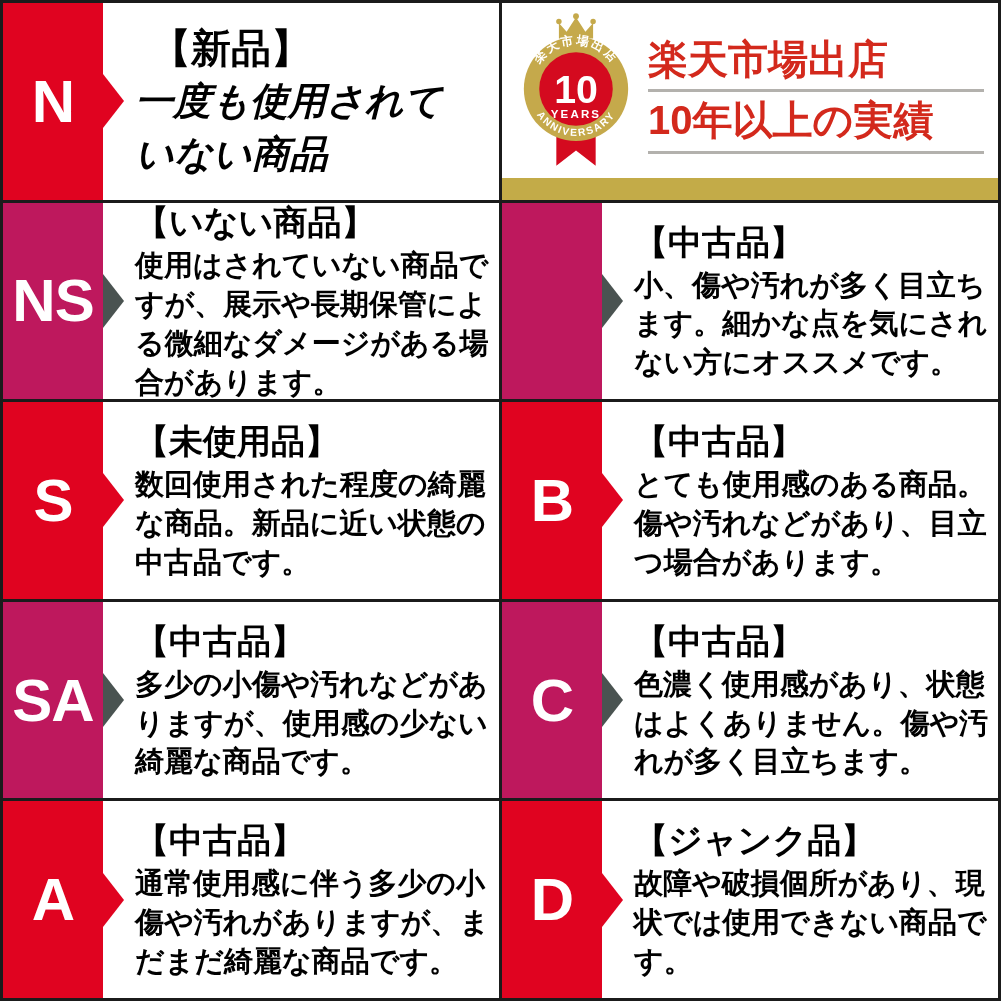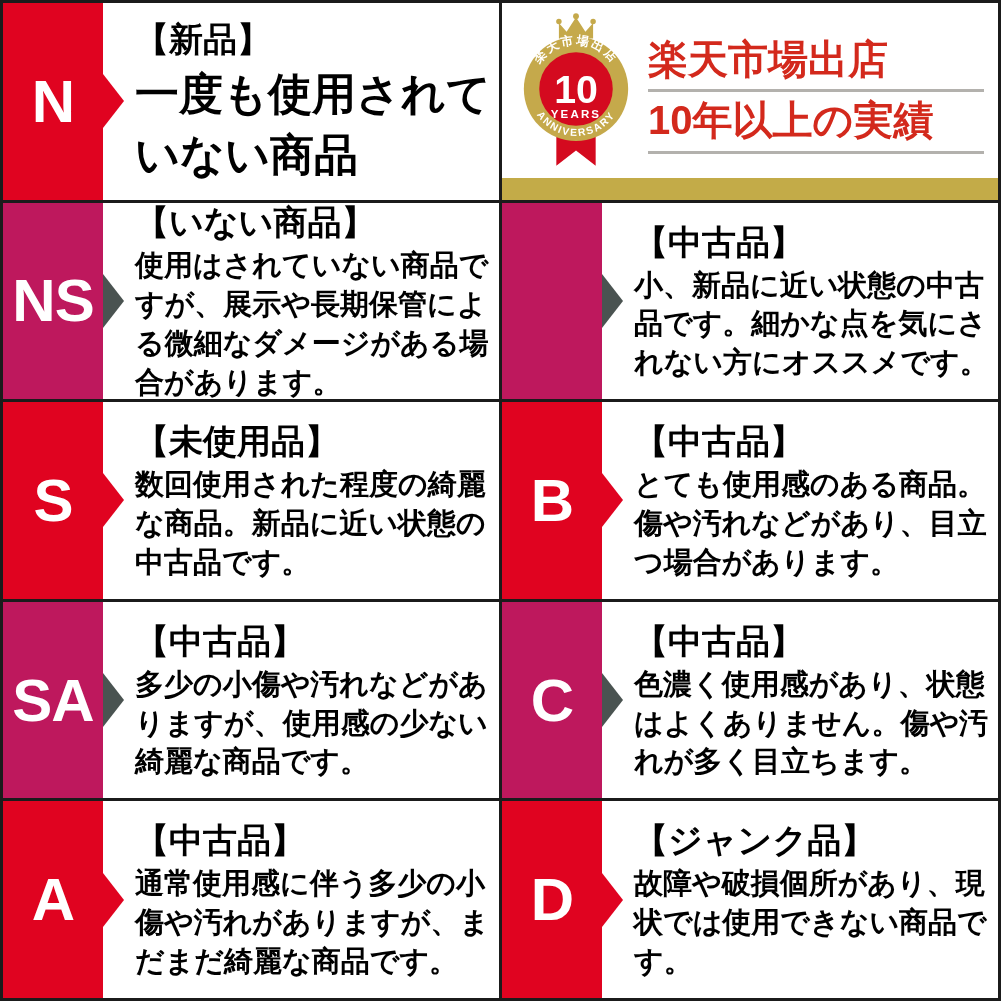--- a/index.html
+++ b/index.html
@@ -17,22 +17,22 @@
   .grade-box .arrow{
     position:absolute;left:100%;top:50%;transform:translateY(-50%);
     width:0;height:0;border-top:27px solid transparent;border-bottom:27px solid transparent;
     border-left:21px solid #000;
   }
   .red{background:#e00320}.red .arrow{border-left-color:#e00320}
   .gray{background:#be185d}.gray .arrow{border-left-color:#4a5351}
   .desc{padding:6px 4px 6px 32px;font-weight:700;color:#000;}
   .desc .title{font-size:34px;line-height:1.35;}
   .desc .body{font-size:29px;line-height:1.34;white-space:pre-line;}
-  .desc.large .title{font-size:34px;}
-  .desc.large .body{font-size:44px;line-height:1.4;}
+  .desc.large .title{font-size:40px;margin-left:16px;}
+  .desc.large .body{font-size:38px;line-height:1.4;font-style:italic;}
   
   .panel{background:#fff;}
   .goldbar{position:absolute;left:0;right:0;bottom:0;height:22px;background:#c3ab48;}
   .medal{flex:0 0 auto;margin:2px 0 22px 14px;}
   .headline{flex:1;margin:0 14px 18px 12px;color:#d3291c;font-weight:700;}
   .headline .hl{font-size:40px;line-height:1.12;padding:6px 0 8px;border-bottom:3px solid #b3b1ad;white-space:nowrap;}
 </style>
 </head>
 <body>
 
@@ -95,21 +95,21 @@
       <div class="body">使用はされていない商品ですが、展示や長期保管による微細なダメージがある場合があります。</div>
     </div>
   </div>
 
   <div class="cell">
     <div class="grade-box gray">
       <span class="arrow"></span>
     </div>
     <div class="desc">
       <div class="title">【中古品】</div>
-      <div class="body">小、新品に近い状態の中古品です。細かな点を気にされない方にオススメです。</div>
+      <div class="body">小、傷や汚れが多く目立ちます。細かな点を気にされない方にオススメです。</div>
     </div>
   </div>
 
   <div class="cell">
     <div class="grade-box red">
       <span>S</span>
       <span class="arrow"></span>
     </div>
     <div class="desc">
       <div class="title">【未使用品】</div>

